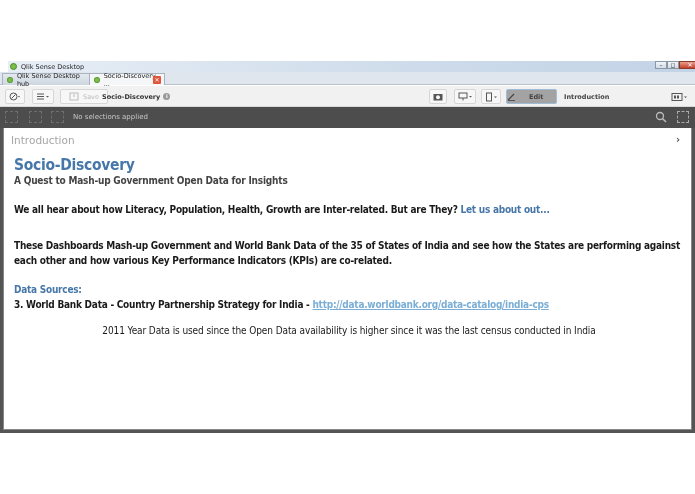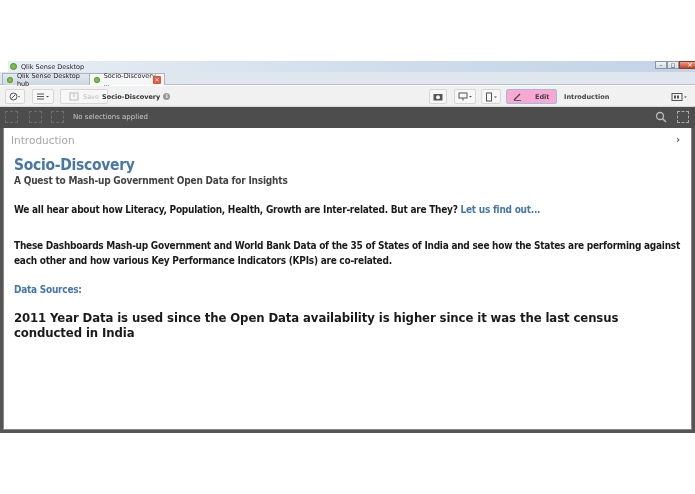--- a/index.html
+++ b/index.html
@@ -37,21 +37,21 @@
   .sheet-title { position: absolute; left: 8px; top: 6px; font-size: 10.5px; color: #a6a6a6; }
   .sheet-next { position: absolute; right: 12px; top: 6px; font-size: 10px; color: #555; font-weight: bold; }
 
   .content { position: absolute; left: 11px; top: 28px; width: 670px; color: #1f1f1f; font-family: "DejaVu Sans Condensed", "DejaVu Sans", sans-serif; }
   .h1 { font-size: 15.5px; font-weight: bold; color: #4777a8; letter-spacing: -0.3px; line-height: 18px; }
   .h2 { font-size: 10px; font-weight: bold; color: #444; line-height: 14px; letter-spacing: -0.2px; }
   .p { font-size: 10px; font-weight: bold; color: #1a1a1a; line-height: 15px; letter-spacing: -0.25px; }
   .link { color: #4777a8; }
   .ulink { color: #7aaed6; text-decoration: underline; }
   .blue { color: #4777a8; }
-  .small { font-size: 13px; font-weight: bold; color: #1a1a1a; letter-spacing: -0.1px; }
+  .small { font-size: 10px; font-weight: normal; color: #1a1a1a; letter-spacing: -0.1px; text-align: center; }
 </style>
 </head>
 <body>
 
 <div class="top-blank"></div>
 
 <div class="titlebar">
   <span class="app-icon"></span>
   <span class="title">Qlik Sense Desktop</span>
   <div class="winctrls">
@@ -115,21 +115,21 @@
         <line x1="5" y1="6" x2="5" y2="8.5" stroke="#555"></line>
         <path d="M11 4 L14 4 L12.5 5.5 Z" fill="#555"></path>
       </svg>
   </div>
   <div class="tbtn" style="left:481px;width:20px;">
     <svg width="13" height="10" viewBox="0 0 13 10">
         <rect x="1.5" y="1" width="5" height="8" fill="none" stroke="#555"></rect>
         <path d="M9 4.5 L12 4.5 L10.5 6 Z" fill="#555"></path>
       </svg>
   </div>
-  <div class="tbtn" style="left:506px;width:51px;background:#f9a8d4;border-color:#9ebbd8;justify-content:flex-start;padding-left:6px;">
+  <div class="tbtn" style="left:506px;width:51px;background:#a3a3a3;border-color:#9ebbd8;justify-content:flex-start;">
     <svg width="10" height="9" viewBox="0 0 10 9">
         <line x1="1" y1="8" x2="7" y2="2" stroke="#444" stroke-width="1.2"></line>
         <line x1="1" y1="8.5" x2="8" y2="8.5" stroke="#444" stroke-width="0.8"></line>
       </svg>
     <span style="margin-left:12px;font-weight:bold;color:#444;">Edit</span>
   </div>
   <div class="tb-label" style="left:564px;color:#444;">Introduction</div>
   <div class="tbtn" style="left:668px;width:22px;border:none;background:transparent;">
     <svg width="17" height="10" viewBox="0 0 17 10">
         <rect x="1" y="1.5" width="10" height="7" fill="none" stroke="#555"></rect>
@@ -155,24 +155,27 @@
 <div class="sheet">
   <div class="sheet-inner"></div>
   <div class="sheet-title">Introduction</div>
   <div class="sheet-next">›</div>
 
   <div class="content">
     <div class="h1">Socio-Discovery</div>
     <div class="h2">A Quest to Mash-up Government Open Data for Insights</div>
 
     <div class="p" style="margin-top:14px;">
-      <span>We all hear about how Literacy, Population, Health, Growth are Inter-related. But are They? </span><span class="link">Let us find out...</span>
+      <span>We all hear about how Literacy, Population, Health, Growth are Inter-related. But are They? </span><span class="link">Let us about out...</span>
     </div>
 
     <div class="p" style="margin-top:21px;">These Dashboards Mash-up Government and World Bank Data of the 35 of States of India and see how the States are performing against each other and how various Key Performance Indicators (KPIs) are co-related.</div>
 
     <div class="p" style="margin-top:14px;">
       <span class="blue">Data Sources</span><span class="blue">:</span>
     </div>
+    <div class="p">
+      <span>3. World Bank Data - Country Partnership Strategy for India - </span><span class="ulink">http://data.worldbank.org/data-catalog/india-cps</span>
+    </div>
 
     <div class="small" style="margin-top:13px;">2011 Year Data is used since the Open Data availability is higher since it was the last census conducted in India</div>
   </div>
 </div>
 
 </body></html>

